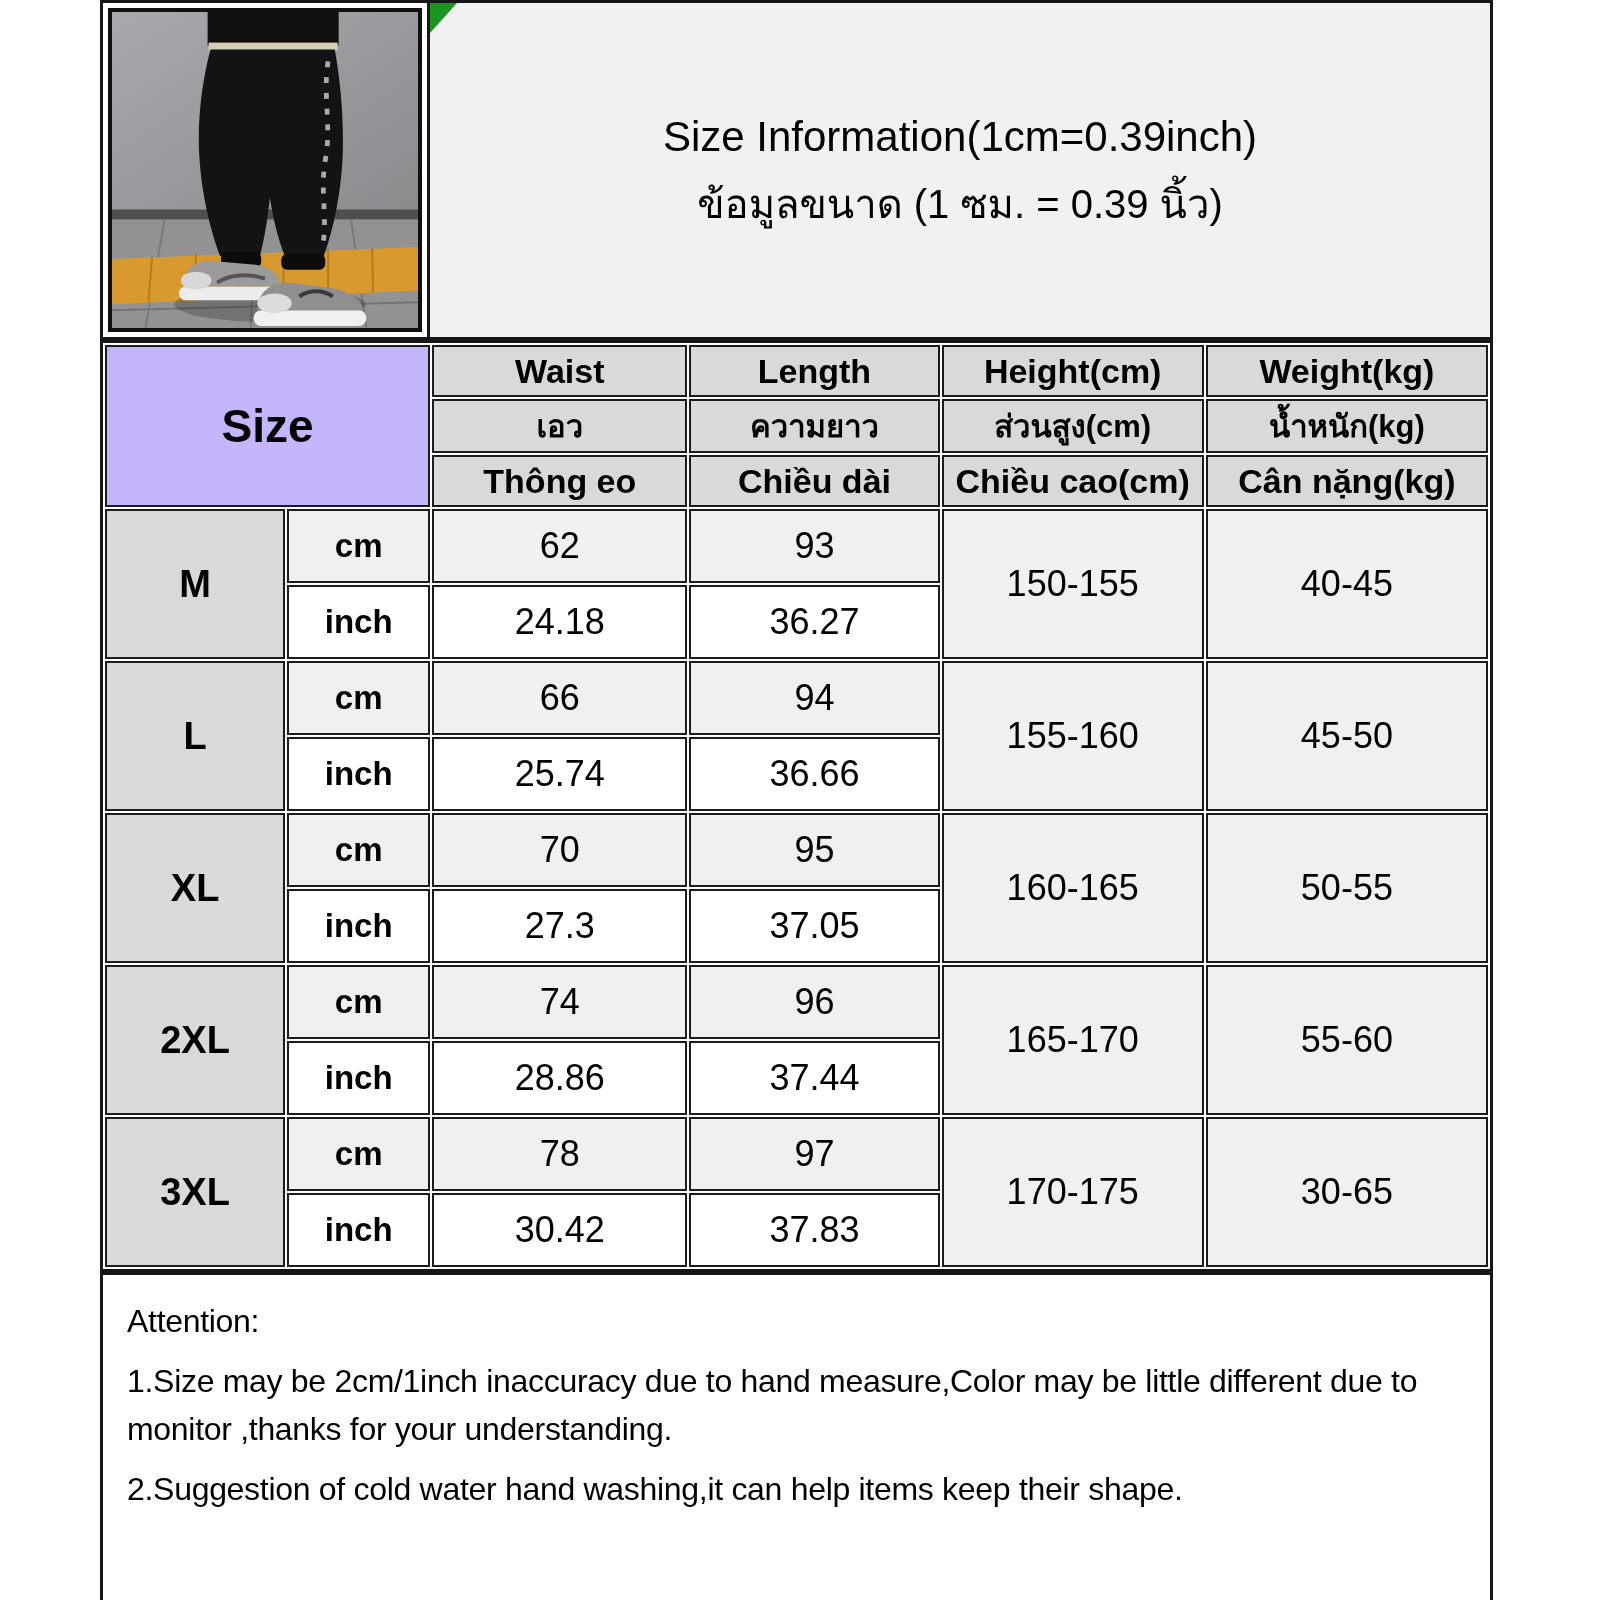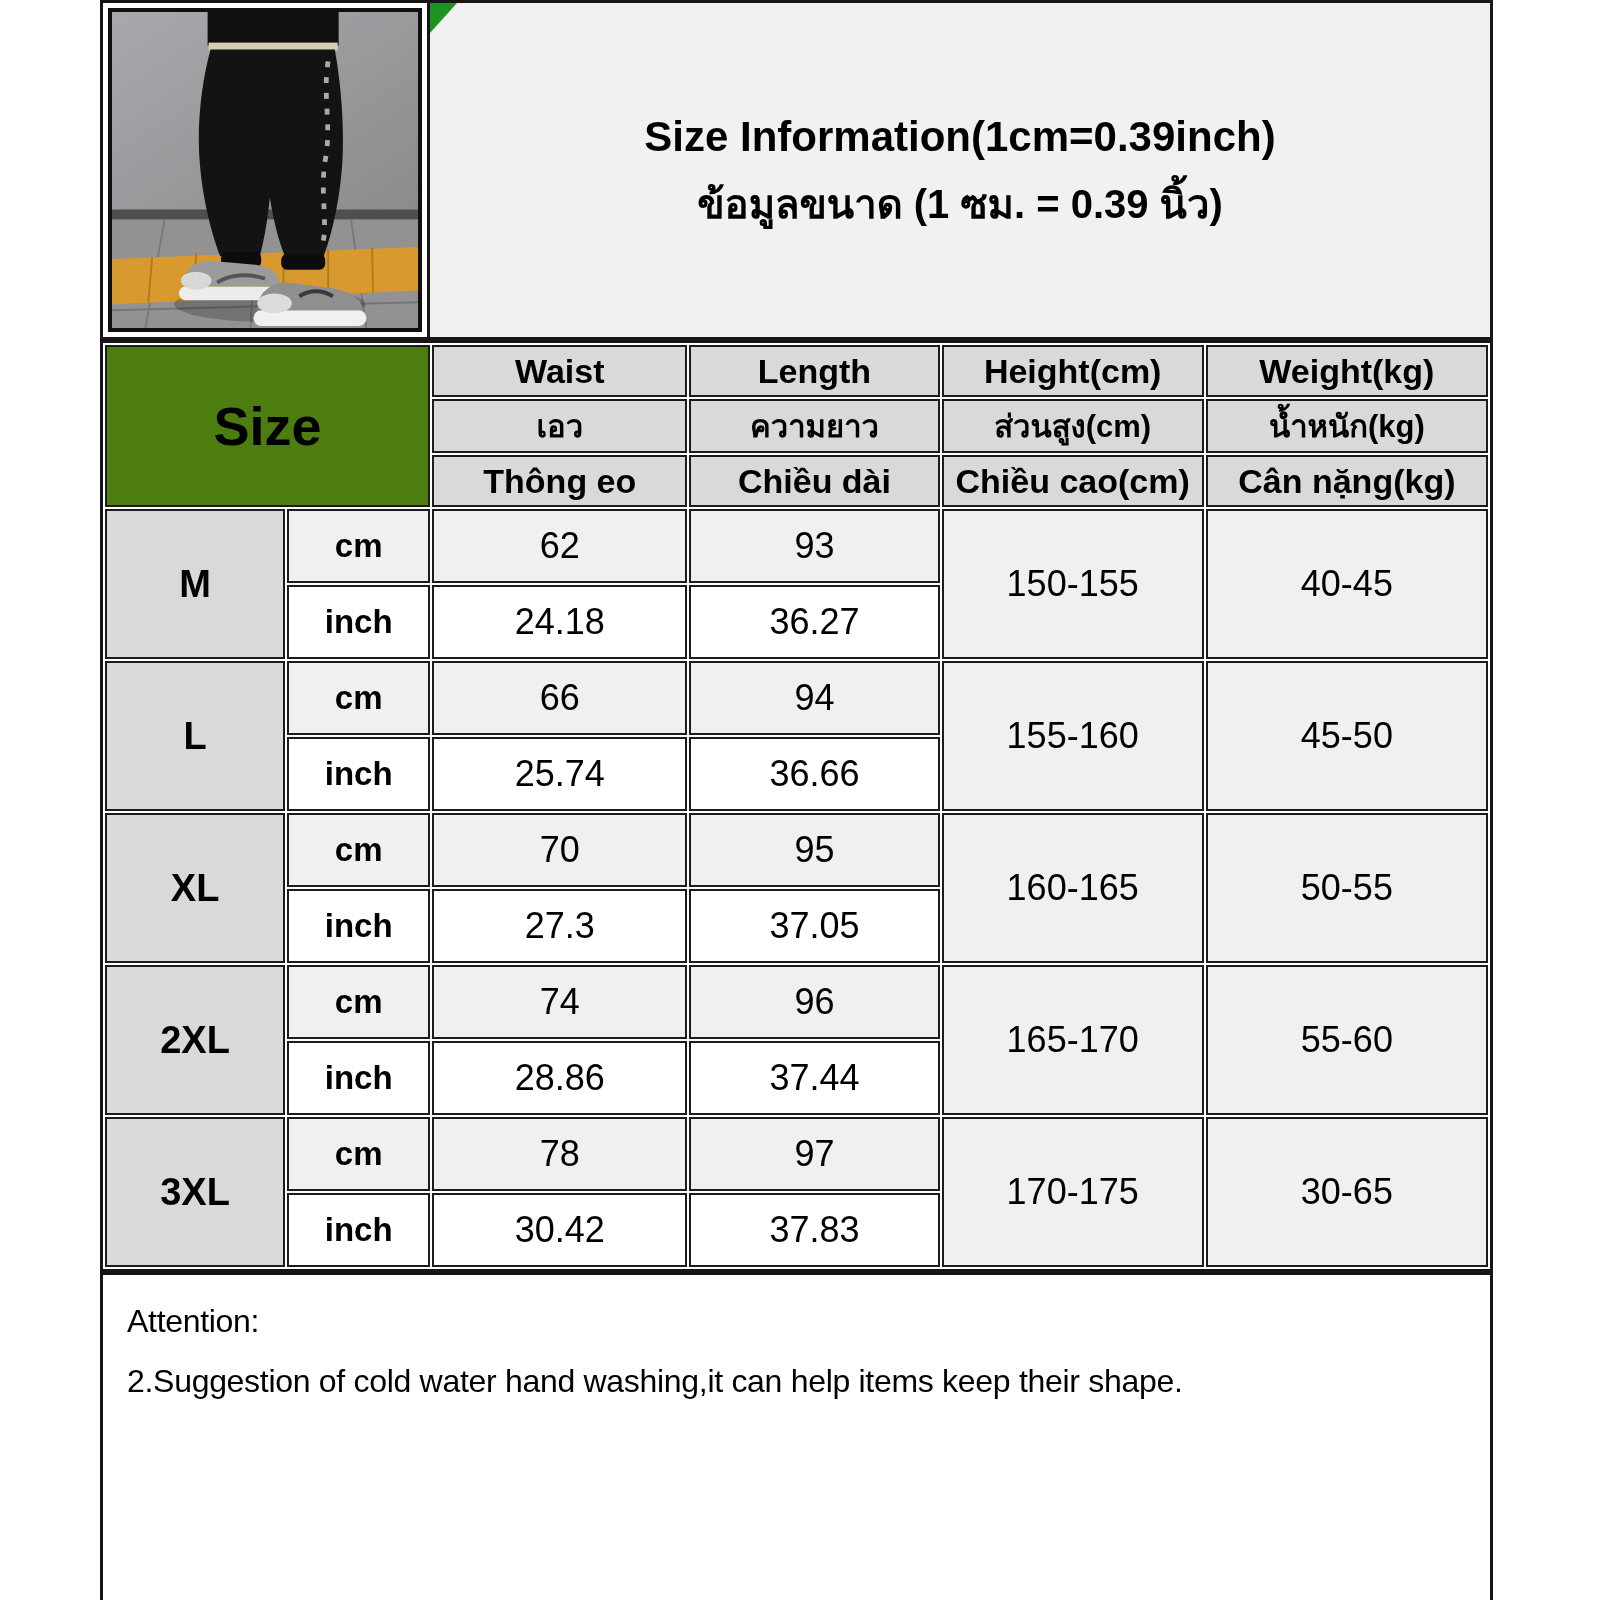--- a/index.html
+++ b/index.html
@@ -49,21 +49,21 @@
     gap: 20px;
     text-align: center;
   }
   .corner-triangle {
     position: absolute;
     top: 0; left: 0;
     width: 0; height: 0;
     border-top: 30px solid #1c9422;
     border-right: 27px solid transparent;
   }
-  .title-line { font-weight: bold; font-size: 42px; line-height: 1.15; }
+  .title-line { font-weight: normal; font-size: 42px; line-height: 1.15; }
   .title-line.th { font-size: 40px; }
 
   
   table.size-table {
     width: 1393px;
     table-layout: fixed;
     border-collapse: separate;
     border-spacing: 2px;
     background: #fff;
     border: 3px solid #161616;
@@ -73,22 +73,22 @@
     border: 2px solid #1c1c1c;
     text-align: center;
     vertical-align: middle;
     padding: 0;
     overflow: hidden;
   }
   .size-table thead tr { height: 52px; }
   .size-table tbody tr { height: 74px; }
 
   th.size-head {
-    background: #4d7c0f;
-    font-size: 54px;
+    background: #c4b5fd;
+    font-size: 46px;
     font-weight: bold;
   }
   th.h-en { background: #d9d9d9; font-size: 34px; font-weight: bold; }
   th.h-th { background: #d9d9d9; font-size: 31px; font-weight: bold; }
   th.h-vi { background: #d9d9d9; font-size: 34px; font-weight: bold; }
 
   td.size-label { background: #d9d9d9; font-size: 38px; font-weight: bold; }
   td.unit       { font-size: 33px; font-weight: bold; background: #ffffff; }
   tr.cm-row td.unit { background: #f0f0f0; }
   td.val        { font-size: 36px; font-weight: normal; background: #ffffff; }
@@ -272,16 +272,17 @@
         <td class="unit">inch</td>
         <td class="val">30.42</td>
         <td class="val">37.83</td>
       </tr>
 
     </tbody>
   </table>
 
   <div class="attention-box">
     <p>Attention:</p>
+    <p>1.Size may be 2cm/1inch inaccuracy due to hand measure,Color may be little different due to monitor ,thanks for your understanding.</p>
     <p>2.Suggestion of cold water hand washing,it can help items keep their shape.</p>
   </div>
 
 </div>
 
 </body></html>

